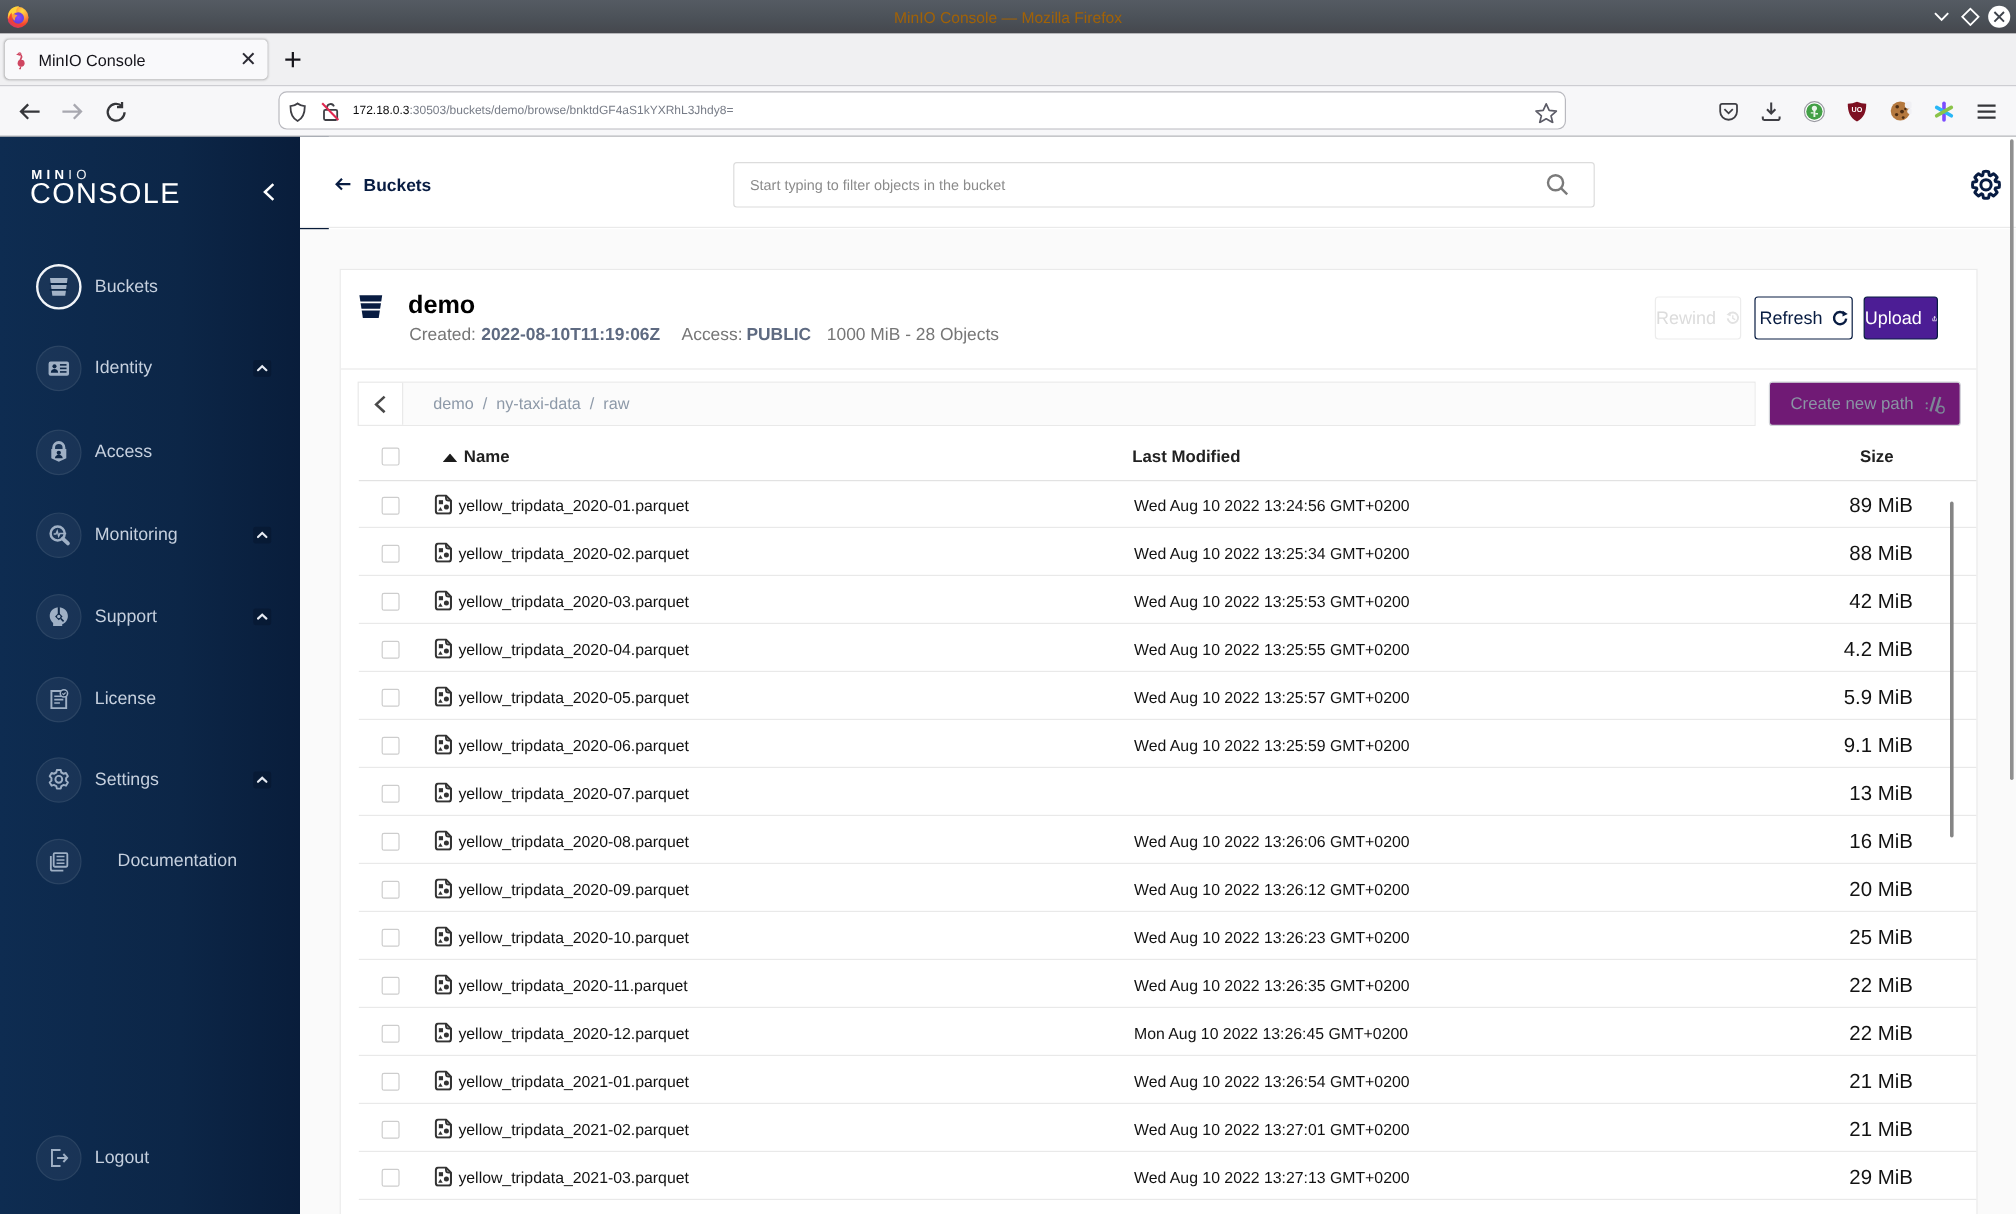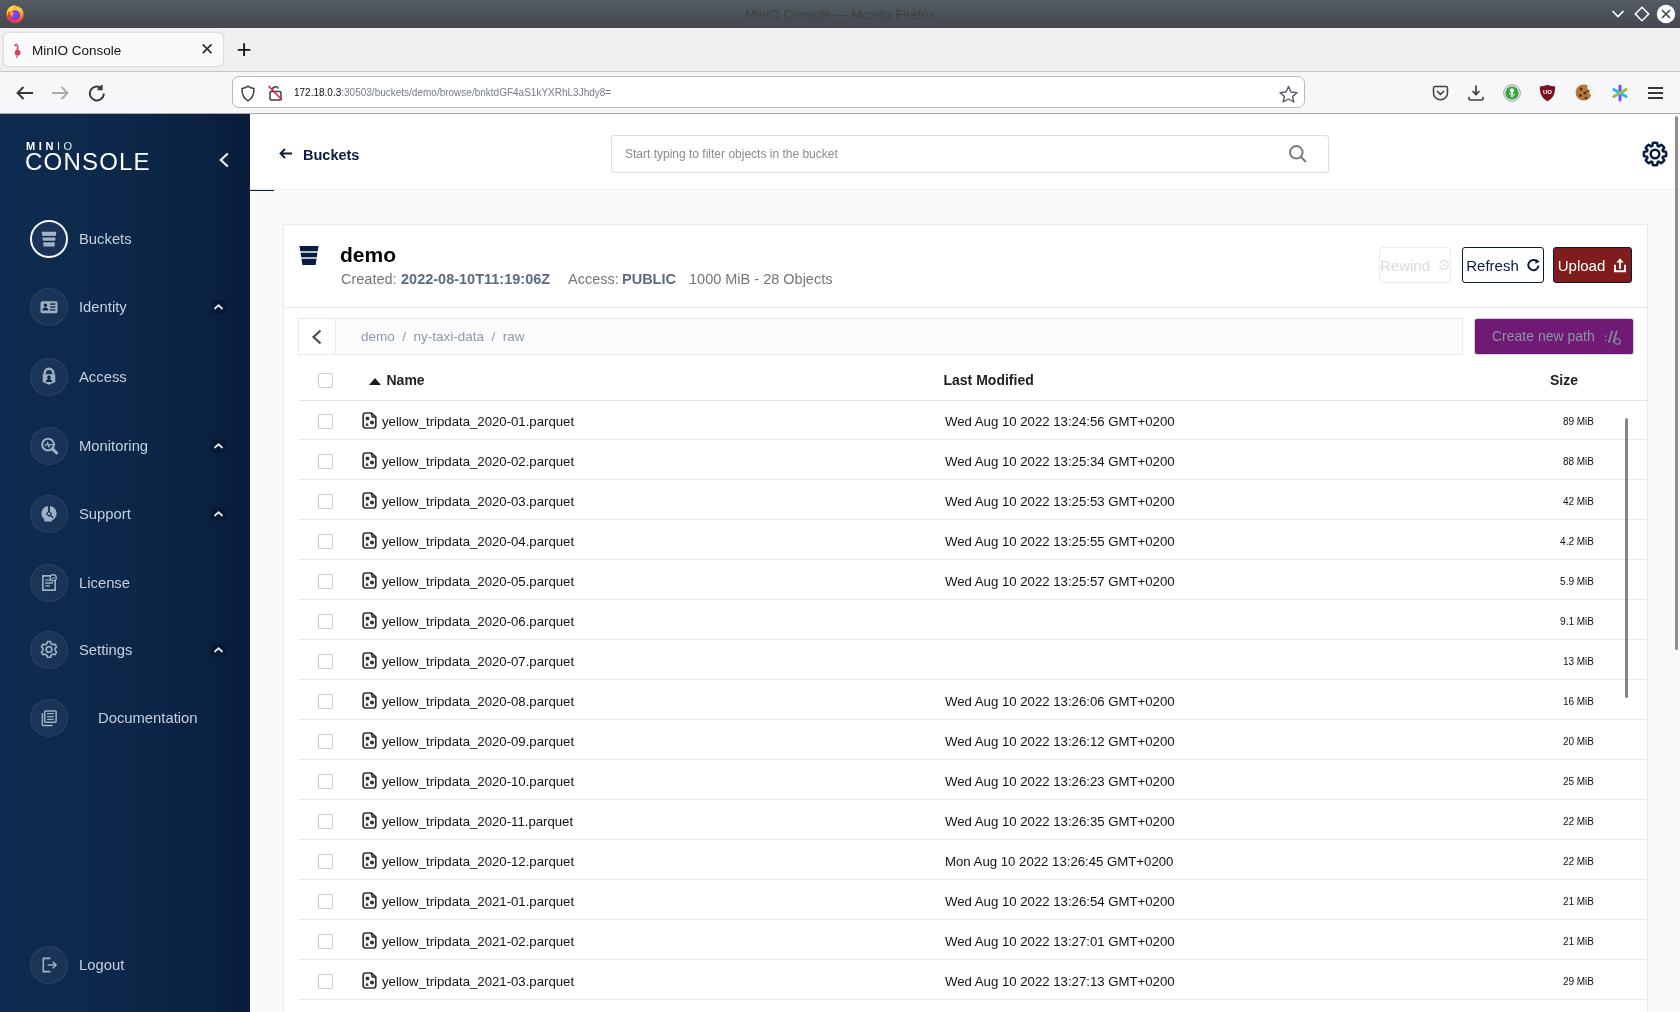--- a/index.html
+++ b/index.html
@@ -3,21 +3,21 @@
 <meta charset="utf-8">
 <style>
   * { margin:0; padding:0; box-sizing:border-box; }
   html,body { width:1680px; height:1012px; overflow:hidden; }
   body { font-family:"Liberation Sans", sans-serif; position:relative; background:#fff; }
   .abs { position:absolute; }
 
   #titlebar { left:0; top:0; width:1680px; height:28px;
     background:linear-gradient(180deg,#555b63 0%,#4b5158 55%,#45474d 100%); }
   #titletext { left:0; top:0; width:1680px; height:28px; line-height:29px; text-align:center;
-    color:#404040; font-size:13px; }
+    color:#a16207; font-size:13px; }
   #tabbar { left:0; top:28px; width:1680px; height:44px; background:#f0f0f2; border-bottom:1px solid #c5c5ca; }
   #tab { left:4px; top:33px; width:219px; height:33px; background:#f9f9fb; border-radius:4px;
     box-shadow:0 0 2px rgba(0,0,0,.3); }
   #tabtitle { left:32px; top:42.5px; font-size:13.5px; color:#15141a; }
   .tabx { left:198px; top:42px; width:18px; height:16px; color:#2b2a33; font-size:17px; line-height:15px; text-align:center; }
   #newtab { left:231px; top:37px; width:26px; height:26px; color:#15141a; font-size:26px; line-height:25px; text-align:center; font-weight:400; }
   #navbar { left:0; top:72px; width:1680px; height:42px; background:#f7f7f9; border-bottom:1px solid #a9aaae; }
   #urlbar { left:232px; top:76px; width:1073px; height:32px; background:#fff; border:1px solid #b9b9bf; border-radius:7px; }
   #urltext { left:294px; top:79px; font-size:10px; color:#0c0c0d; line-height:27px; }
   #urltext .dim { color:#777c87; }
@@ -40,38 +40,38 @@
   #bucketsLink { left:303px; top:147px; color:#081c42; font-weight:bold; font-size:14.5px; }
   #searchbox { left:611px; top:135px; width:718px; height:38px; border:1px solid #dcdcdc; border-radius:3px; background:#fff; }
   #searchph { left:625px; top:135px; line-height:38px; font-size:12px; color:#8b8b8b; }
 
   #demoTitle { left:56px; top:18px; font-size:21px; font-weight:bold; color:#000; }
   .meta { top:46px; font-size:14.5px; color:#767676;text-align:center; }
   .metab { top:46px; font-size:14.5px; color:#5e6a81; font-weight:bold; }
   .btn { top:22px; height:36px; border-radius:3px; font-size:15px; display:flex; align-items:center; justify-content:center; gap:8px; }
   #btnRewind { left:1095px; width:72px; border:1px solid #ececec; color:#dcdcdc; background:#fff; }
   #btnRefresh { left:1178px; width:82px; border:1px solid #081c42; color:#081c42; background:#fff; }
-  #btnUpload { left:1269px; width:79px; border:1px solid #081c42; color:#fff; background:#7f1d1d; }
+  #btnUpload { left:1269px; width:62px; border:1px solid #081c42; color:#fff; background:#4c1d95; }
     #bhdivider { left:0px; top:82px; width:1363px; height:1px; background:#e9e9e9; }
 
   #crumbbox { left:14px; top:93px; width:1165px; height:37px; border:1px solid #e9e9e9; background:#fff; }
   #crumbchev { left:0px; top:0px; width:37px; height:35px; border-right:1px solid #e9e9e9; }
   #crumbstrip { left:37px; top:0; width:1126px; height:35px; background:#fbfbfb; }
   #crumbtext { left:62px; top:0; line-height:35px; font-size:13.5px; color:#8d99a8; }
   #btnCreatePath { left:1190px; top:93px; width:160px; height:37px; border:1px solid #d0d3d8; border-radius:3px;
     background:#701a75; color:#8a94a4; font-size:14px; line-height:35px; }
   #btnCreatePath i { font-style:normal; position:absolute; left:17px; }
 
   .hname { top:147px; font-weight:bold; font-size:14px; color:#212121; }
   #thdr-divider { left:15px; top:174.5px; width:1348px; height:1px; background:#e2e2e2; }
   .row { left:15px; width:1348px; height:40px; border-bottom:1px solid #e9e9e9; }
   .cb { width:15px; height:15px; border:1px solid #cdcdcd; border-radius:2px; background:#fff; }
   .fname { left:83px; top:2px; line-height:40px; font-size:13.2px; color:#121212; white-space:nowrap; }
   .fdate { left:646px; top:2px; line-height:40px; font-size:13.2px; color:#121212; white-space:nowrap; }
-  .fsize { left:1165px; width:130px; top:2px; line-height:40px; font-size:10px; color:#121212; text-align:right; }
+  .fsize { left:1165px; width:130px; top:2px; line-height:40px; font-size:17px; color:#121212; text-align:right; }
 
   #winScroll { left:1675px; top:116px; width:3px; height:534px; background:#8f8f8f; border-radius:2px; }
   #tblScroll { left:1625px; top:418px; width:3px; height:280px; background:#858585; border-radius:2px; }
 </style>
 </head>
 <body>
   <svg width="0" height="0" style="position:absolute">
     <defs>
       <g id="ic-bucket">
         <path d="M10.8 10.8 L27.2 10.8 L25 27.3 L13 27.3 Z" fill="#a3b3c7"></path>
@@ -441,20 +441,21 @@
 <div class="abs row" style="top:374.5px">
       <div class="abs cb" style="left:19px;top:14px;"></div>
       <svg class="abs" style="left:63px;top:12.5px" width="15" height="17" viewBox="0 0 15 17">
         <path d="M9.6 1 L3.4 1 Q1.2 1 1.2 3.2 L1.2 13.8 Q1.2 16 3.4 16 L11.6 16 Q13.8 16 13.8 13.8 L13.8 5.2 Z" fill="none" stroke="#333" stroke-width="1.7"></path>
         <path d="M9.6 1 L9.6 3 Q9.6 5.2 11.8 5.2 L13.8 5.2" fill="none" stroke="#333" stroke-width="1.5"></path>
         <rect x="3.7" y="4.8" width="3.5" height="3.4" fill="#333"></rect>
         <circle cx="10" cy="10.5" r="2.1" fill="#333"></circle>
         <path d="M5 10.6 L6.9 13.7 L3.1 13.7 Z" fill="#333"></path>
       </svg>
       <div class="abs fname">yellow_tripdata_2020-06.parquet</div>
+      <div class="abs fdate">Wed Aug 10 2022 13:25:59 GMT+0200</div>
       <div class="abs fsize">9.1 MiB</div>
     </div>
 <div class="abs row" style="top:414.5px">
       <div class="abs cb" style="left:19px;top:14px;"></div>
       <svg class="abs" style="left:63px;top:12.5px" width="15" height="17" viewBox="0 0 15 17">
         <path d="M9.6 1 L3.4 1 Q1.2 1 1.2 3.2 L1.2 13.8 Q1.2 16 3.4 16 L11.6 16 Q13.8 16 13.8 13.8 L13.8 5.2 Z" fill="none" stroke="#333" stroke-width="1.7"></path>
         <path d="M9.6 1 L9.6 3 Q9.6 5.2 11.8 5.2 L13.8 5.2" fill="none" stroke="#333" stroke-width="1.5"></path>
         <rect x="3.7" y="4.8" width="3.5" height="3.4" fill="#333"></rect>
         <circle cx="10" cy="10.5" r="2.1" fill="#333"></circle>
         <path d="M5 10.6 L6.9 13.7 L3.1 13.7 Z" fill="#333"></path>

